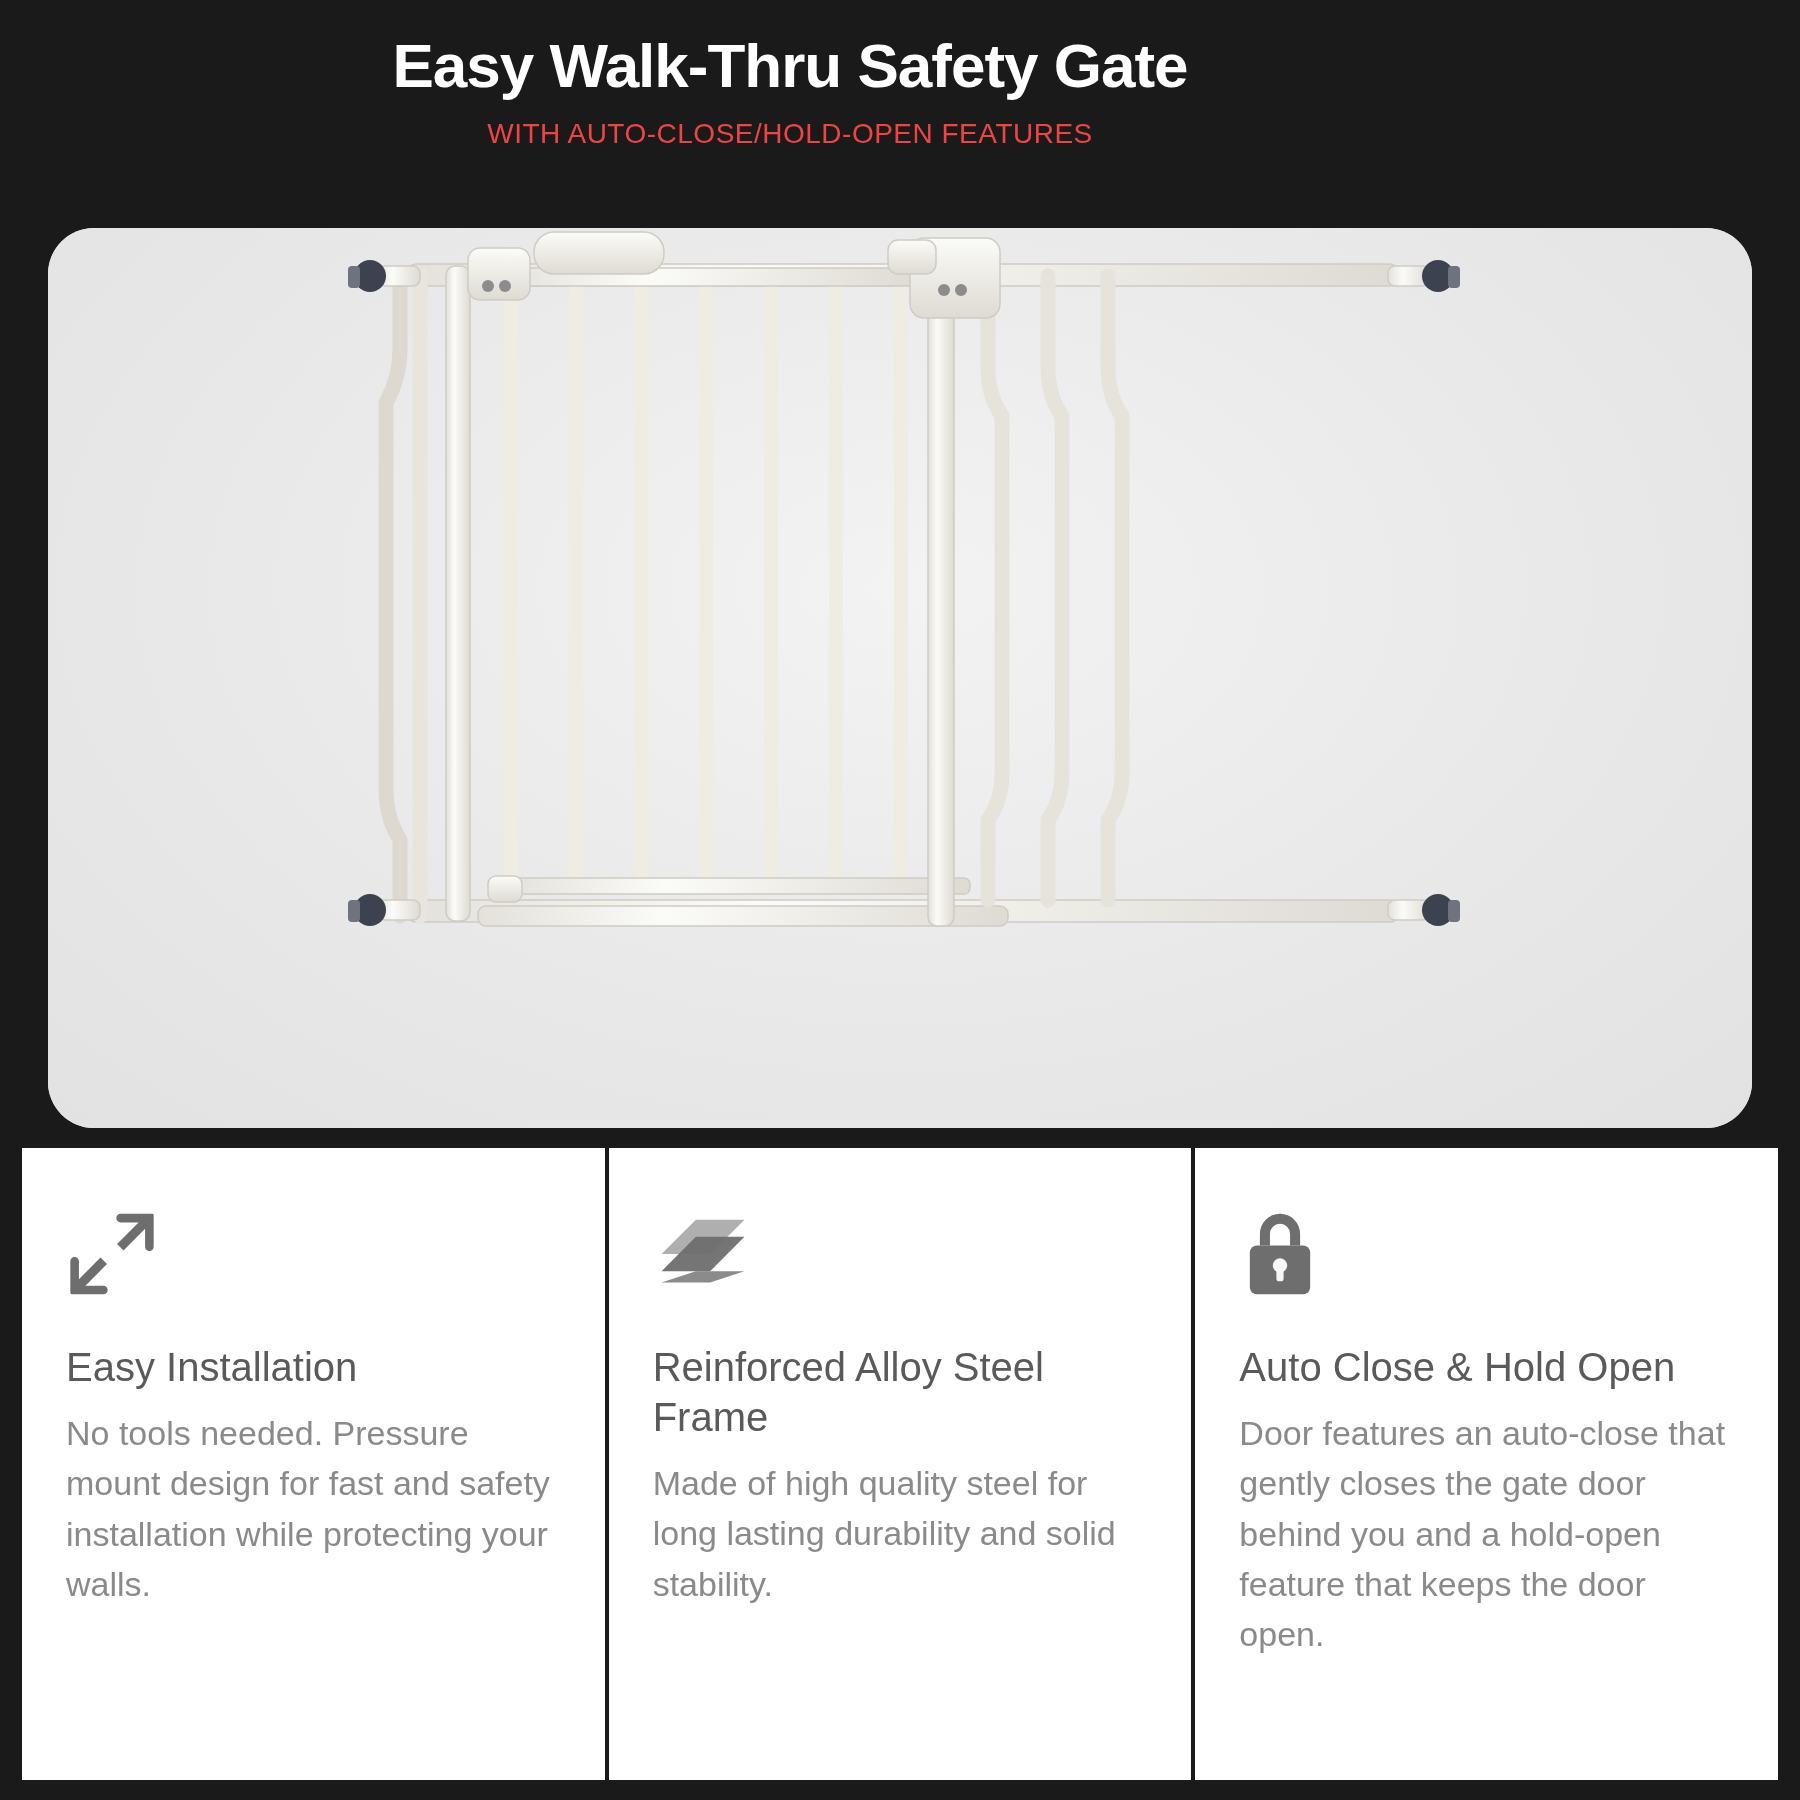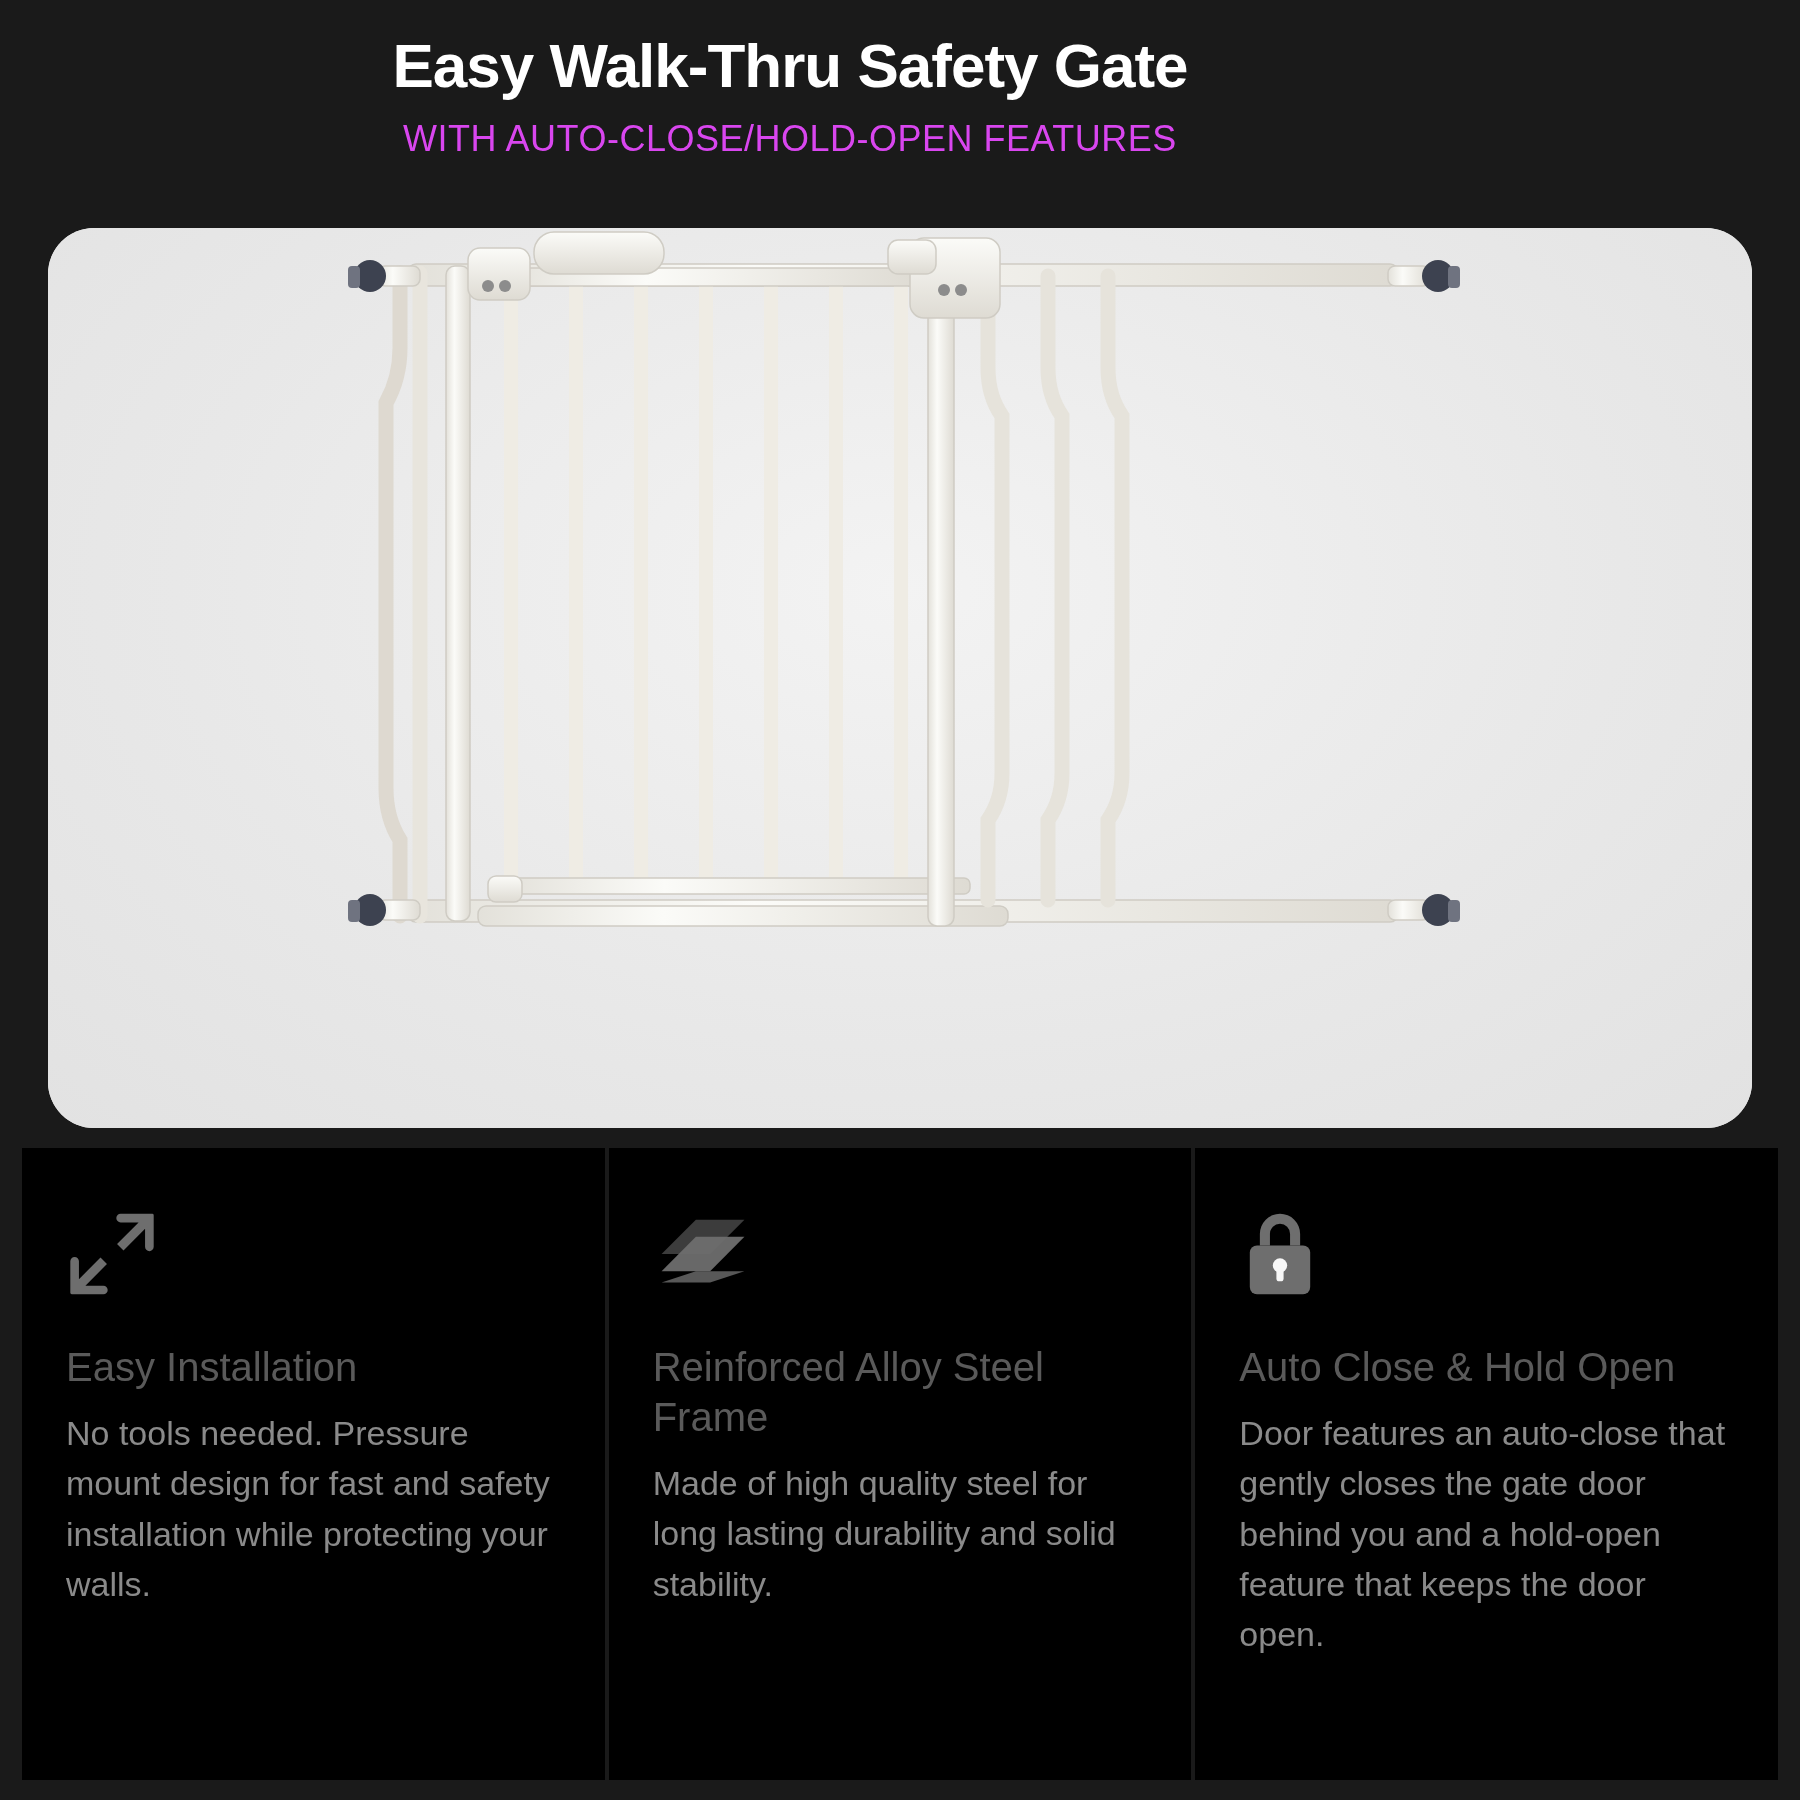--- a/index.html
+++ b/index.html
@@ -27,22 +27,22 @@
   }
   .header-title {
     color: #ffffff;
     font-size: 62px;
     font-weight: bold;
     letter-spacing: -1px;
     line-height: 1.1;
     text-align: center;
   }
   .header-sub {
-    color: #d946ef;
-    font-size: 36px;
+    color: #ef4444;
+    font-size: 28px;
     font-weight: 400;
     letter-spacing: 0.5px;
     margin-top: 18px;
     text-align: center;
   }
 
   
   .hero {
     position: absolute;
     top: 228px;
@@ -66,21 +66,21 @@
   .features {
     position: absolute;
     top: 1148px;
     left: 22px;
     width: 1756px;
     height: 632px;
     display: flex;
     gap: 4px;
   }
   .card {
-    background: #000000;
+    background: #ffffff;
     width: 584px;
     padding: 58px 44px 0 44px;
     position: relative;
   }
   .card-icon {
     height: 96px;
     display: flex;
     align-items: center;
     margin-bottom: 40px;
   }

